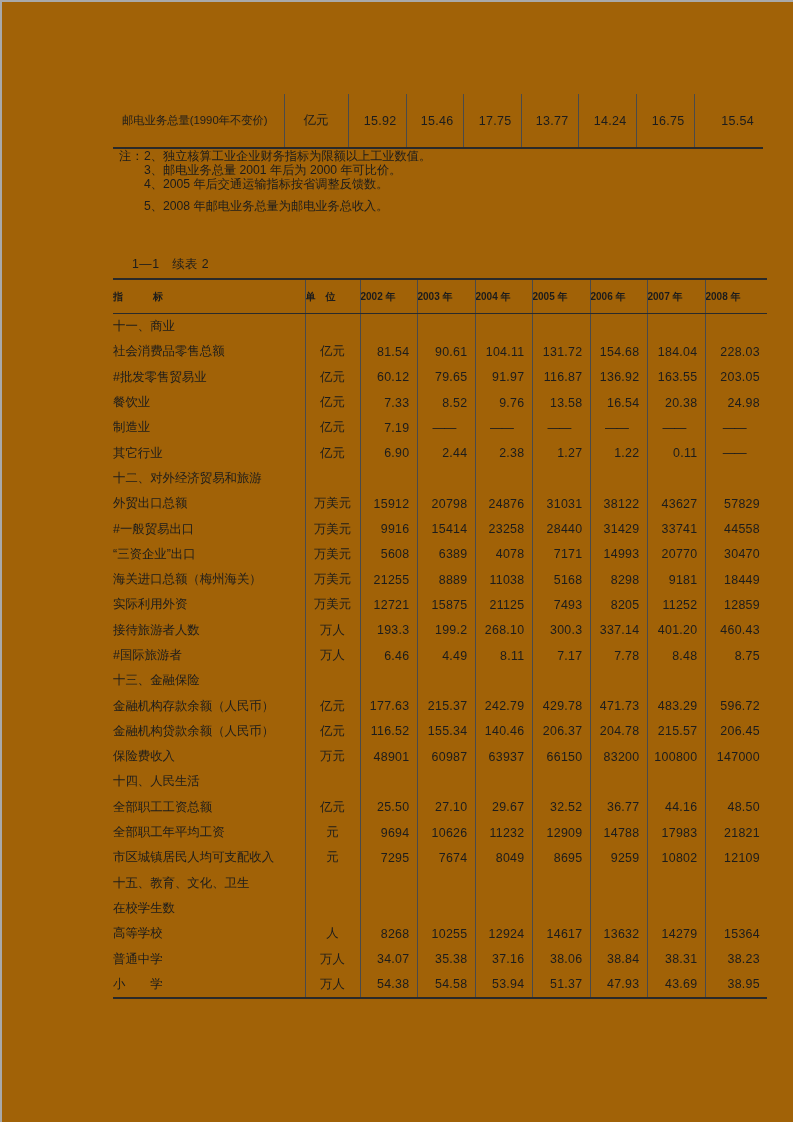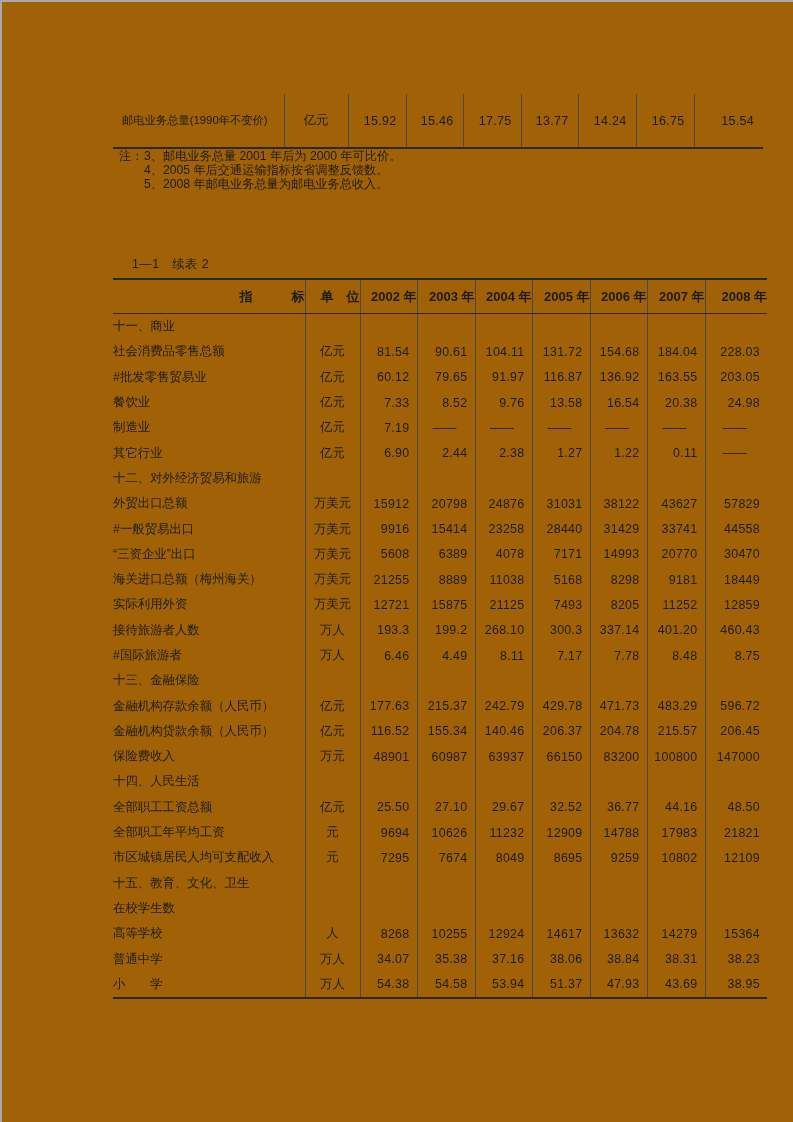--- a/index.html
+++ b/index.html
@@ -22,30 +22,30 @@
   .top-table td.unit { text-align:center; }
   .top-table td.val { text-align:right; padding-right:9px; letter-spacing:0.3px; }
 
   
   .notes {
     position:absolute; left:117px; top:147px; display:flex;
     font-size:12.2px; line-height:14.2px; white-space:nowrap;
   }
   .notes .np { width:25px; flex:0 0 auto; }
   .notes .nitem { }
-  .notes .nitem.gap { }
+  .notes .nitem.gap { margin-top:7px; }
 
   
   .tbl-label { position:absolute; left:112px; top:254px; font-size:12.3px; letter-spacing:0.5px;margin-left:18px; }
 
   
   .main-table { left:111px; top:276px; width:654px; border-top:2.5px solid #2a2a2a; border-bottom:2px solid #2a2a2a; }
   .main-table th {
     border-right:1px solid #4a4a4a; border-bottom:1.5px solid #2a2a2a;
-    height:33px; font-weight:bold; font-size:13px; text-align:right;
+    height:33px; font-weight:bold; font-size:10px; text-align:left;
     vertical-align:middle; white-space:nowrap; overflow:hidden; padding:0;
   }
   .main-table td {
     border-right:1px solid #4a4a4a; height:25.3px; vertical-align:middle;
     font-size:12.4px; white-space:nowrap; overflow:hidden; padding:0;
   }
   .main-table th:last-child, .main-table td:last-child { border-right:none; }
   .main-table td.lbl  { text-align:left; }
   .main-table td.unit { text-align:center; }
   .main-table td.val  { text-align:right; padding-right:7px; letter-spacing:0.3px; }
@@ -85,20 +85,21 @@
       <td class="val">14.24</td>
       <td class="val">16.75</td>
       <td class="val">15.54</td>
     </tr>
   </tbody>
     </table>
 
   <div class="notes">
     <span class="np">注：</span>
     <div>
+      <div class="nitem">2、独立核算工业企业财务指标为限额以上工业数值。</div>
       <div class="nitem">3、邮电业务总量 2001 年后为 2000 年可比价。</div>
       <div class="nitem">4、2005 年后交通运输指标按省调整反馈数。</div>
       <div class="nitem gap">5、2008 年邮电业务总量为邮电业务总收入。</div>
     </div>
   </div>
 
   <div class="tbl-label">1—1　续表 2</div>
 
   <table class="tbl main-table">
     <colgroup>

